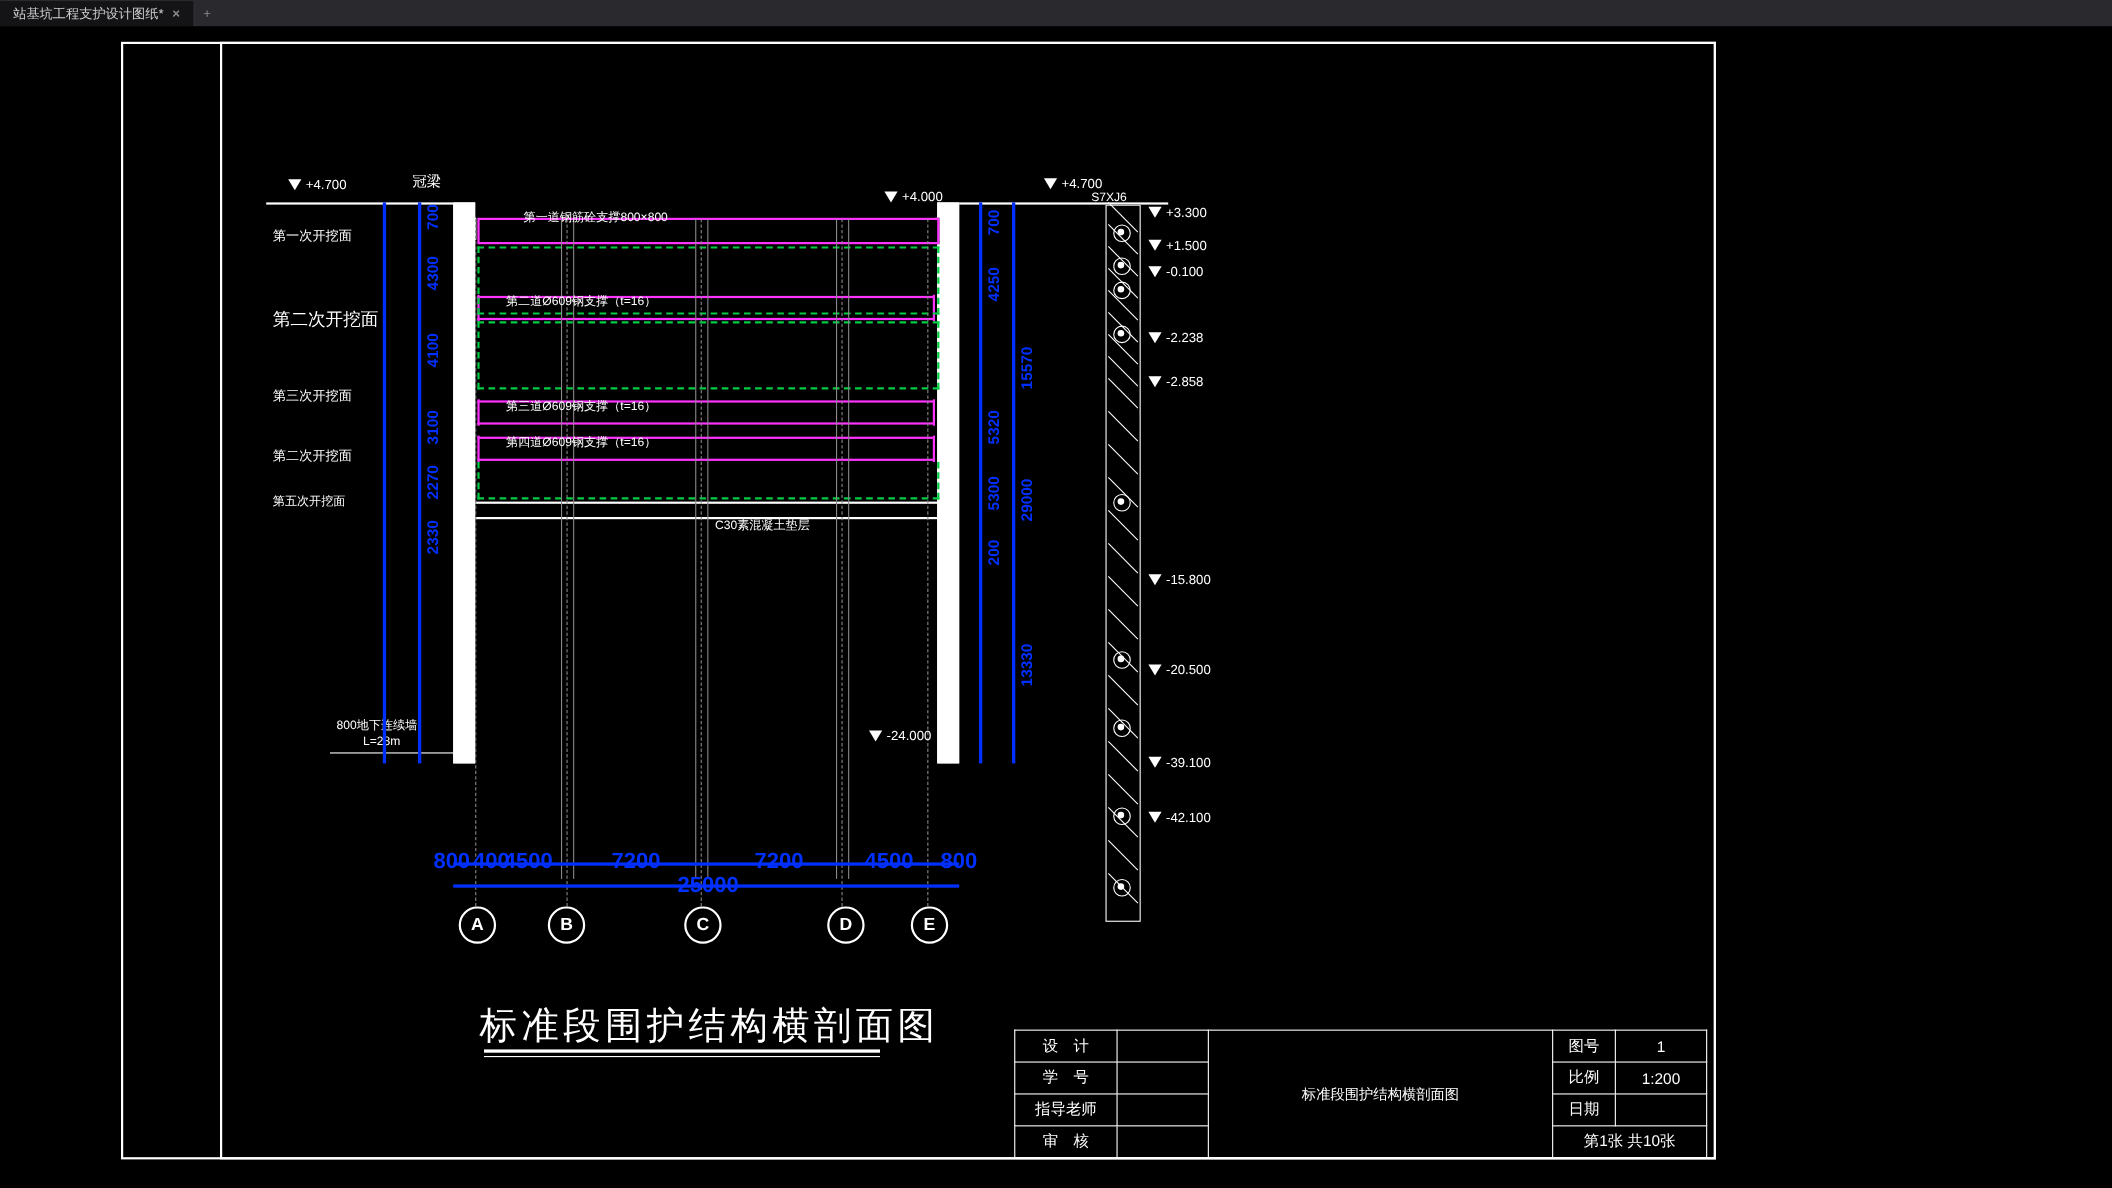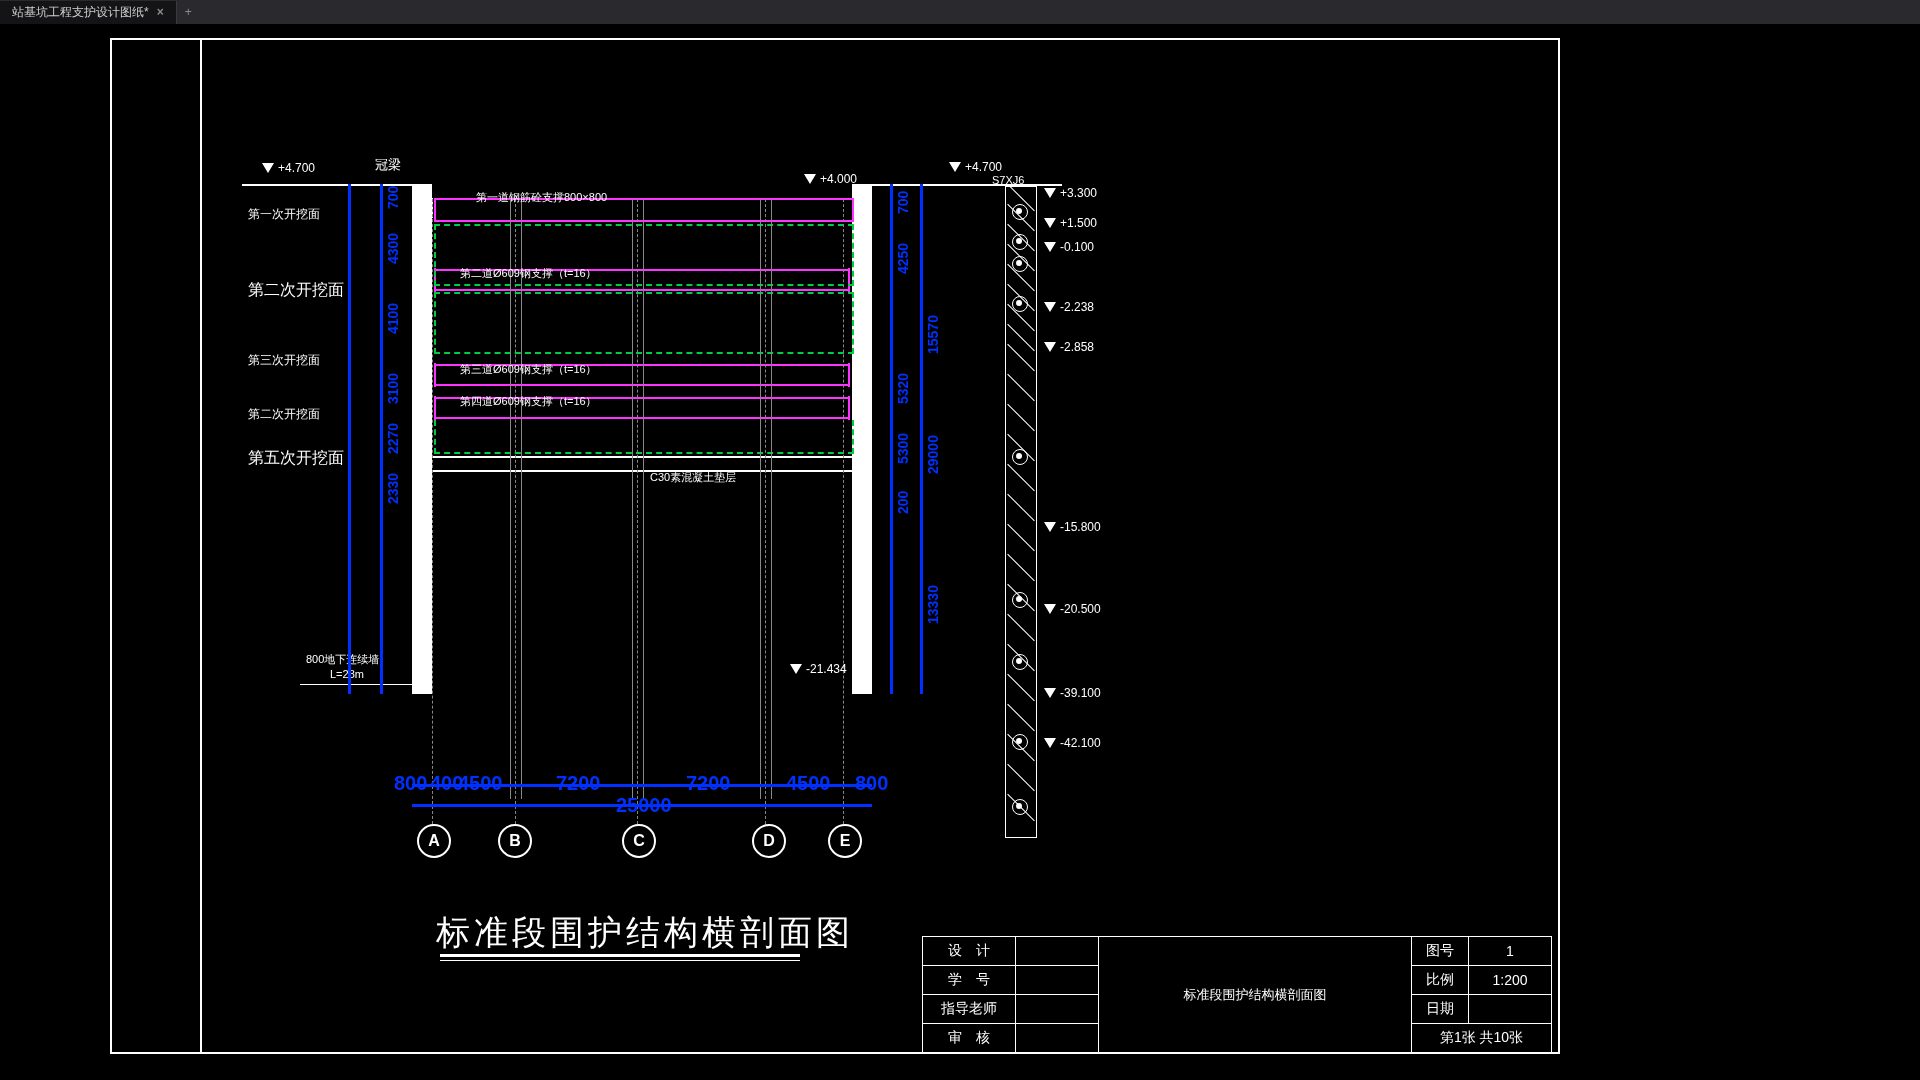--- a/index.html
+++ b/index.html
@@ -96,38 +96,38 @@
   <div class="axis" style="left:765px;top:175px;height:625px"></div>
   <div class="axis" style="left:843px;top:175px;height:625px"></div>
 
   <div style="position:absolute;left:242px;top:160px;width:170px;border-top:2px solid #fff"></div>
   <div style="position:absolute;left:872px;top:160px;width:190px;border-top:2px solid #fff"></div>
 
   <div class="w" style="left:248px;top:182px;font-size:12px">第一次开挖面</div>
   <div class="w" style="left:248px;top:256px;font-size:16px">第二次开挖面</div>
   <div class="w" style="left:248px;top:328px;font-size:12px">第三次开挖面</div>
   <div class="w" style="left:248px;top:382px;font-size:12px">第二次开挖面</div>
-  <div class="w" style="left:248px;top:424px;font-size:16px">第五次开挖面</div>
+  <div class="w" style="left:248px;top:424px;font-size:11px">第五次开挖面</div>
 
   <div class="w" style="left:375px;top:132px;font-size:13px">冠梁</div>
 
   <div class="ws" style="left:476px;top:166px">第一道钢筋砼支撑800×800</div>
   <div class="ws" style="left:460px;top:242px">第二道Ø609钢支撑（t=16）</div>
   <div class="ws" style="left:460px;top:338px">第三道Ø609钢支撑（t=16）</div>
   <div class="ws" style="left:460px;top:370px">第四道Ø609钢支撑（t=16）</div>
   <div class="ws" style="left:650px;top:446px">C30素混凝土垫层</div>
 
   <div class="ws" style="left:306px;top:628px">800地下连续墙</div>
   <div class="ws" style="left:330px;top:644px">L=28m</div>
   <div style="position:absolute;left:300px;top:660px;width:112px;border-top:1px solid #fff"></div>
 
   <div class="elev" style="left:278px;top:137px">+4.700</div>
   <div class="elev" style="left:820px;top:148px">+4.000</div>
   <div class="elev" style="left:965px;top:136px">+4.700</div>
-  <div class="elev" style="left:806px;top:638px">-21.434</div>
+  <div class="elev" style="left:806px;top:638px">-24.000</div>
   <div class="ws" style="left:992px;top:150px">S7XJ6</div>
 
   <div class="bdimV" style="left:380px;top:160px;height:510px"></div>
   <div class="blv" style="left:385px;top:185px">700</div>
   <div class="blv" style="left:385px;top:240px">4300</div>
   <div class="blv" style="left:385px;top:310px">4100</div>
   <div class="blv" style="left:385px;top:380px">3100</div>
   <div class="blv" style="left:385px;top:430px">2270</div>
   <div class="blv" style="left:385px;top:480px">2330</div>
   <div class="bdimV" style="left:348px;top:160px;height:510px"></div>

